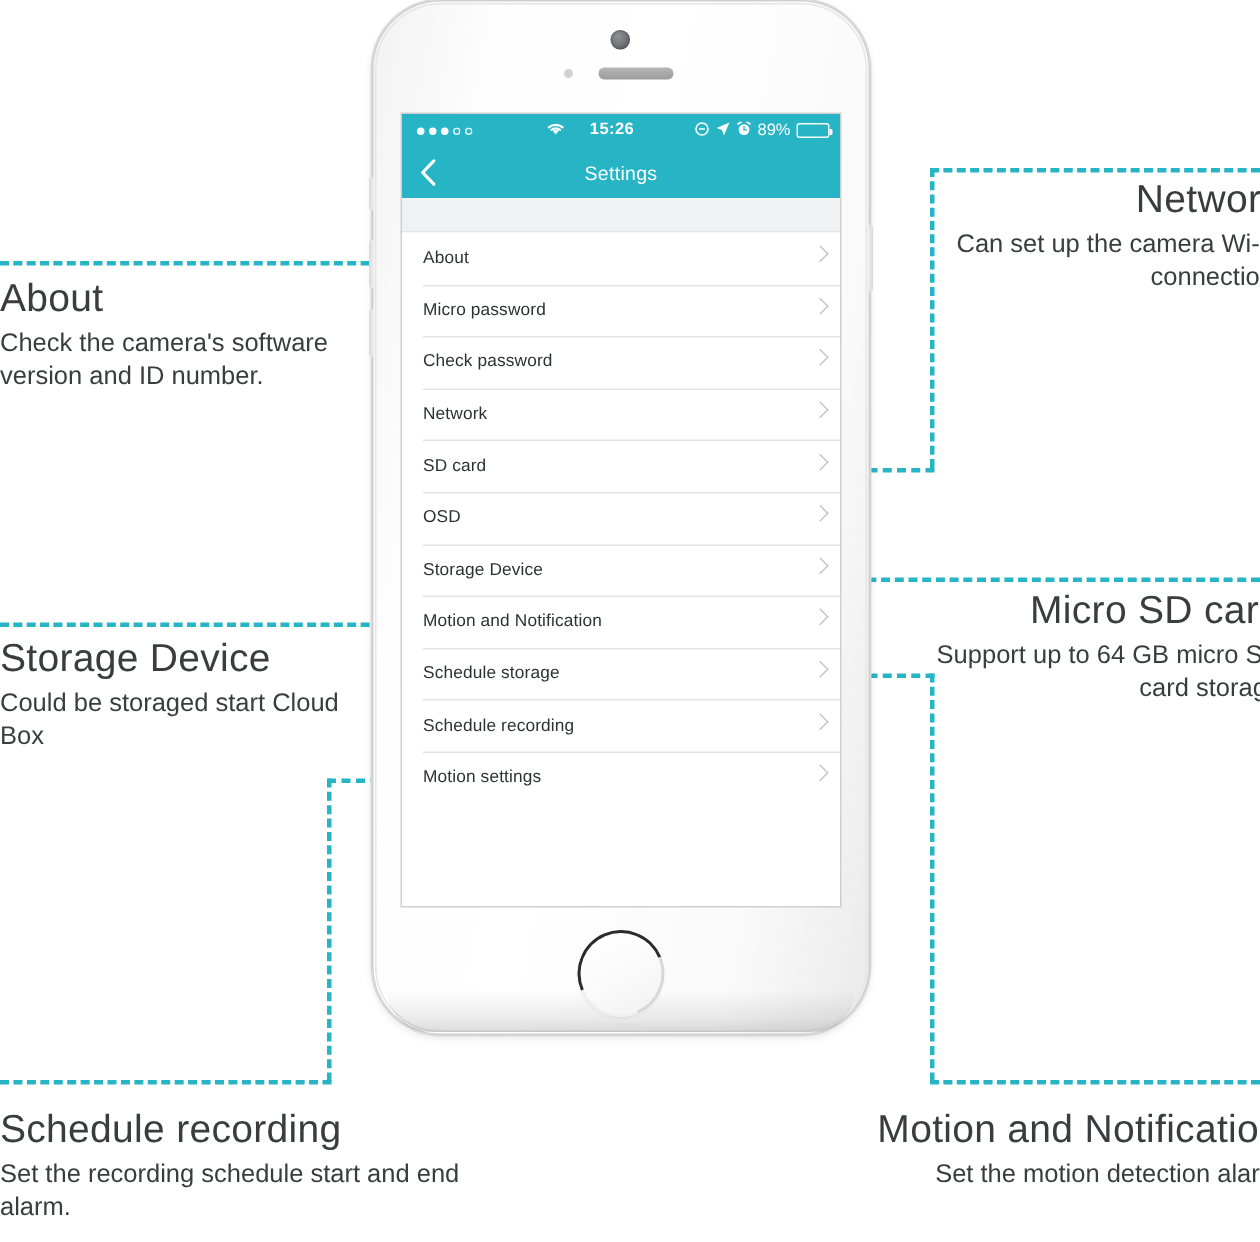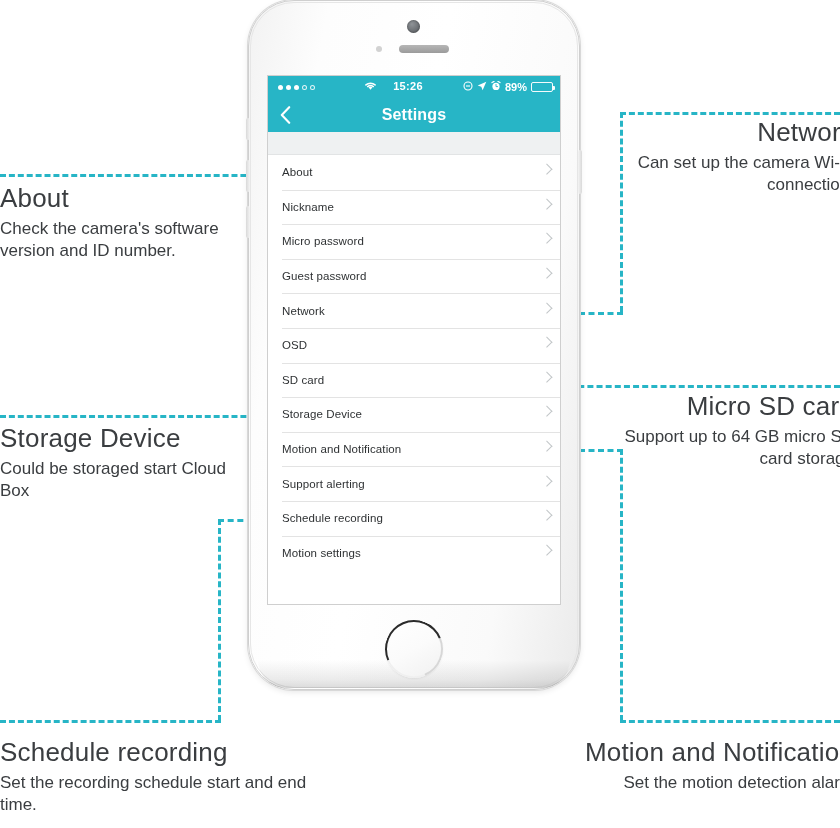--- a/index.html
+++ b/index.html
@@ -69,35 +69,35 @@
     height:22px;background:#27b5c6;color:#ffffff;
     display:flex;align-items:center;position:relative;
     font-size:11px;
   }
   .sb-left{position:absolute;left:10px;top:0;height:22px;display:flex;align-items:center;gap:3px;}
   .sb-dot{width:5px;height:5px;border-radius:50%;background:#ffffff;display:block;}
   .sb-dot.hollow{background:transparent;box-shadow:inset 0 0 0 1px rgba(255,255,255,.85);}
   .sb-wifi{position:absolute;left:95px;top:4px;}
   .sb-time{position:absolute;left:0;right:12px;text-align:center;top:4px;font-size:11px;font-weight:bold;letter-spacing:.3px;}
   .sb-right{position:absolute;right:7px;top:0;height:22px;display:flex;align-items:center;gap:4px;}
-  .sb-pct{font-size:11px;font-weight:bold;}
+  .sb-pct{font-size:11px;font-weight:normal;}
   .batt{
     width:22px;height:10px;border:1px solid rgba(255,255,255,.95);border-radius:2px;
     position:relative;box-sizing:border-box;padding:1px;
   }
   .batt-fill{height:100%;background:#ffffff;border-radius:1px;}
   .batt-cap{
     position:absolute;right:-3px;top:3px;width:2px;height:4px;
     background:rgba(255,255,255,.95);border-radius:0 1px 1px 0;
   }
   .navbar{
     height:34px;background:#27b5c6;color:#fff;position:relative;
     display:flex;align-items:center;justify-content:center;
   }
-  .nav-title{font-size:16px;font-weight:bold;letter-spacing:.2px;}
+  .nav-title{font-size:13px;font-weight:normal;letter-spacing:.2px;}
   .nav-back{
     position:absolute;left:12px;top:0;height:34px;display:flex;align-items:center;
     cursor:pointer;
   }
   .bar-gap{height:22px;background:#eff1f2;border-bottom:1px solid #e2e4e5;}
   .list{background:#ffffff;}
   .row{
     height:34.6px;display:flex;align-items:center;position:relative;
     padding:0 12px 0 14px;box-sizing:border-box;cursor:pointer;
   }
@@ -237,53 +237,49 @@
       </div>
 
       <div class="bar-gap"></div>
 
       <div class="list">
         <div class="row">
           <span class="row-label">About</span>
           <span class="chev"></span>
         </div>
         <div class="row">
-          <span class="row-label">Nickname</span>
-          <span class="chev"></span>
-        </div>
-        <div class="row">
           <span class="row-label">Micro password</span>
           <span class="chev"></span>
         </div>
         <div class="row">
-          <span class="row-label">Guest password</span>
+          <span class="row-label">Check password</span>
           <span class="chev"></span>
         </div>
         <div class="row">
           <span class="row-label">Network</span>
           <span class="chev"></span>
         </div>
         <div class="row">
+          <span class="row-label">SD card</span>
+          <span class="chev"></span>
+        </div>
+        <div class="row">
           <span class="row-label">OSD</span>
           <span class="chev"></span>
         </div>
         <div class="row">
-          <span class="row-label">SD card</span>
-          <span class="chev"></span>
-        </div>
-        <div class="row">
           <span class="row-label">Storage Device</span>
           <span class="chev"></span>
         </div>
         <div class="row">
           <span class="row-label">Motion and Notification</span>
           <span class="chev"></span>
         </div>
         <div class="row">
-          <span class="row-label">Support alerting</span>
+          <span class="row-label">Schedule storage</span>
           <span class="chev"></span>
         </div>
         <div class="row">
           <span class="row-label">Schedule recording</span>
           <span class="chev"></span>
         </div>
         <div class="row">
           <span class="row-label">Motion settings</span>
           <span class="chev"></span>
         </div>
@@ -300,21 +296,21 @@
     <div class="ann-body">Check the camera's software version and ID number.</div>
   </div>
 
   <div class="ann ta-left" style="left:0px;top:424px;width:240px;">
     <div class="ann-title">Storage Device</div>
     <div class="ann-body">Could be storaged start Cloud Box</div>
   </div>
 
   <div class="ann ta-left" style="left:0px;top:738px;width:330px;">
     <div class="ann-title">Schedule recording</div>
-    <div class="ann-body">Set the recording schedule start and end time.</div>
+    <div class="ann-body">Set the recording schedule start and end alarm.</div>
   </div>
 
   <div class="ann ta-right" style="left:628px;top:118px;width:226px;">
     <div class="ann-title">Network</div>
     <div class="ann-body">Can set up the camera Wi-Fi connection.</div>
   </div>
 
   <div class="ann ta-right" style="left:594px;top:392px;width:260px;">
     <div class="ann-title">Micro SD card</div>
     <div class="ann-body">Support up to 64 GB micro SD card  storage</div>

